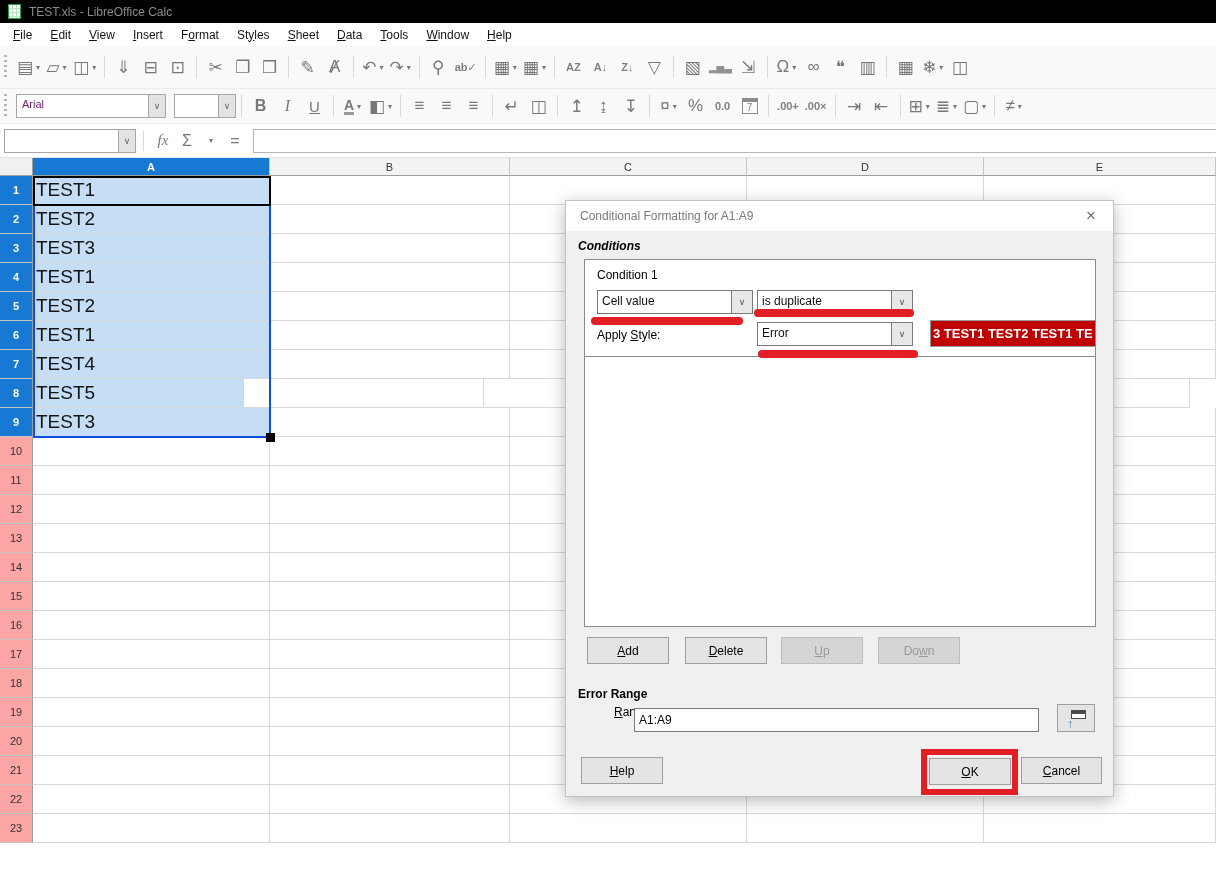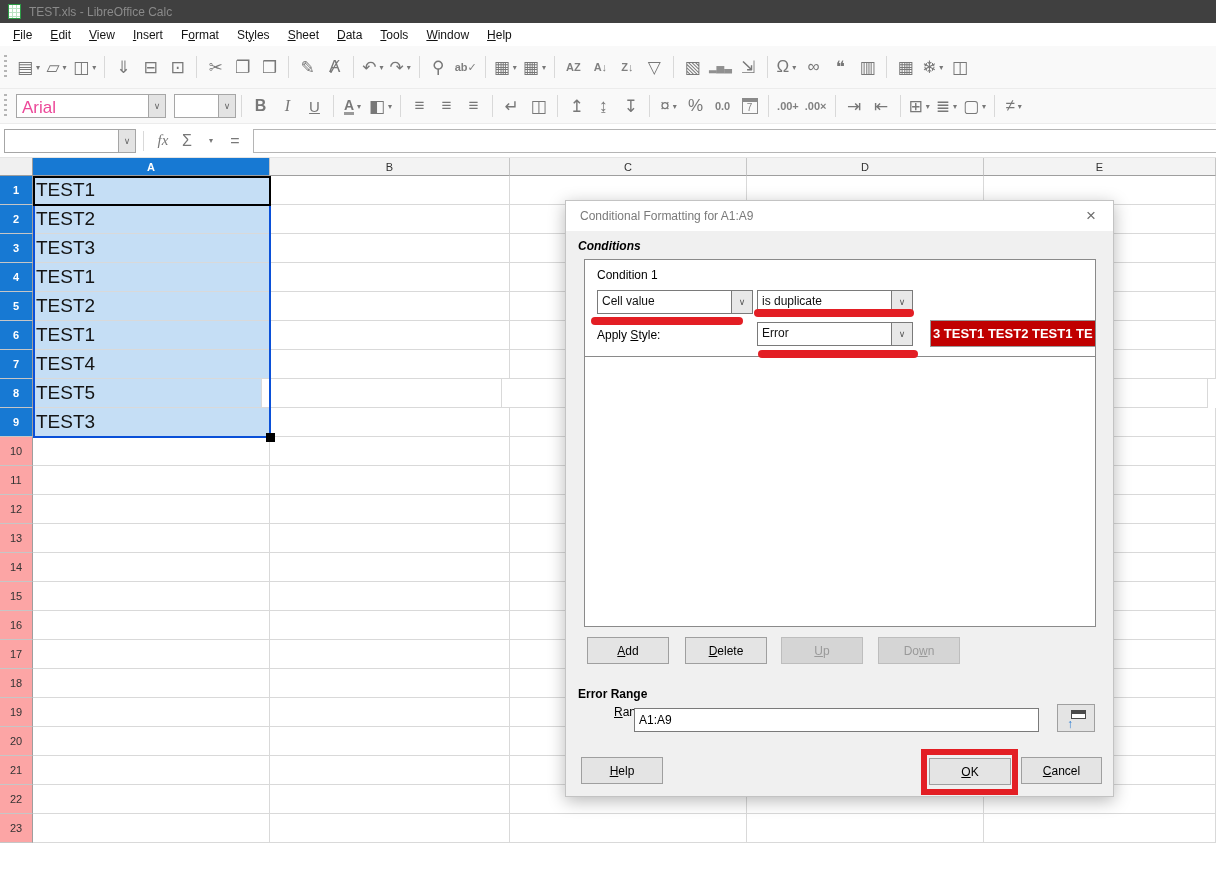--- a/index.html
+++ b/index.html
@@ -1,20 +1,20 @@
 <!DOCTYPE html>
 <html><head>
 <meta charset="utf-8">
 <style>
   html,body{margin:0;padding:0;background:#fff;}
   *{box-sizing:border-box;}
   #app{position:relative;width:1216px;height:875px;background:#fff;overflow:hidden;
        font-family:"Liberation Sans","DejaVu Sans",sans-serif;color:#111;}
   
-  .titlebar{position:absolute;top:0;left:0;right:0;height:23px;background:#404040;display:flex;align-items:center;}
+  .titlebar{position:absolute;top:0;left:0;right:0;height:23px;background:#000000;display:flex;align-items:center;}
   .appico{width:13px;height:15px;margin:0 8px 0 8px;border:1px solid #2d9c46;background:
       repeating-linear-gradient(180deg,transparent 0 3px,#b9e3c3 3px 4px),
       repeating-linear-gradient(90deg,transparent 0 3px,#b9e3c3 3px 4px),#fff;}
   .wintitle{font-size:12px;color:#8a8a8a;}
   
   .menubar{position:absolute;top:23px;left:0;right:0;height:23px;background:#fff;display:flex;align-items:center;padding-left:4px;}
   .mi{padding:0 9px;font-size:12px;color:#141414;cursor:default;}
   
   .tb{position:absolute;left:0;right:0;display:flex;align-items:center;background:#f9f9f9;}
   .tb1{top:46px;height:43px;border-bottom:1px solid #ececec;}
@@ -26,21 +26,21 @@
   .tbi .dd{font-size:8px;color:#787878;margin-left:3px;}
   .tbsep{width:1px;height:22px;background:#d9d9d9;margin:0 5px;}
   .tbi.txt .g{font-size:11px;font-weight:600;color:#808080;letter-spacing:0;}
   .tbi.chart .g{font-size:10px;color:#909090;}
   .tbi.b .g{font-size:16px;font-weight:700;}
   .tbi.i .g{font-size:16px;font-style:italic;font-family:"Liberation Serif","DejaVu Serif",serif;}
   .tbi.u .g{font-size:15px;text-decoration:underline;}
   .tbi.fc .g{font-size:14px;font-weight:700;border-bottom:3px solid #9a9a9a;line-height:14px;}
   .tbi.cal .g{width:16px;height:16px;border:1px solid #8b8b8b;border-top:4px solid #8b8b8b;font-size:10px;color:#808080;}
   .combo{display:flex;align-items:stretch;border:1px solid #a6a6a6;background:#fff;height:24px;}
-  .combo .val{flex:1;font-size:17px;padding:3px 5px;white-space:nowrap;overflow:hidden;color:#ec4899;}
+  .combo .val{flex:1;font-size:11px;padding:3px 5px;white-space:nowrap;overflow:hidden;color:#701a75;}
   .combo .db{width:17px;background:#e3e3e3;border-left:1px solid #a6a6a6;display:flex;align-items:center;justify-content:center;font-size:9px;color:#666;}
   .fontname{width:150px;margin-left:2px;}
   .fontsize{width:62px;margin-left:8px;}
   
   .fbar{position:absolute;top:124px;left:0;right:0;height:34px;background:#fff;display:flex;align-items:center;border-bottom:1px solid #e4e4e4;}
   .namebox{width:132px;margin-left:4px;}
   .fsep{width:1px;height:20px;background:#d9d9d9;margin:0 7px;}
   .fbtn{min-width:24px;height:24px;display:flex;align-items:center;justify-content:center;color:#787878;font-size:15px;}
   .fx{font-style:italic;font-family:"Liberation Serif","DejaVu Serif",serif;font-size:15px;}
   .sum{font-size:16px;}
@@ -416,21 +416,21 @@
         <div class="grow">
           <div class="rh sel">7</div>
           <div class="cell sel" style="width: 237px;">TEST4</div>
           <div class="cell" style="width: 240px;"></div>
           <div class="cell" style="width: 237px;"></div>
           <div class="cell" style="width: 237px;"></div>
           <div class="cell" style="width: 232px;"></div>
         </div>
         <div class="grow">
           <div class="rh sel">8</div>
-          <div class="cell sel" style="width: 229px;">TEST5</div>
+          <div class="cell sel" style="width: 211px;">TEST5</div>
           <div class="cell" style="width: 240px;"></div>
           <div class="cell" style="width: 237px;"></div>
           <div class="cell" style="width: 237px;"></div>
           <div class="cell" style="width: 232px;"></div>
         </div>
         <div class="grow">
           <div class="rh sel">9</div>
           <div class="cell sel" style="width: 237px;">TEST3</div>
           <div class="cell" style="width: 240px;"></div>
           <div class="cell" style="width: 237px;"></div>

